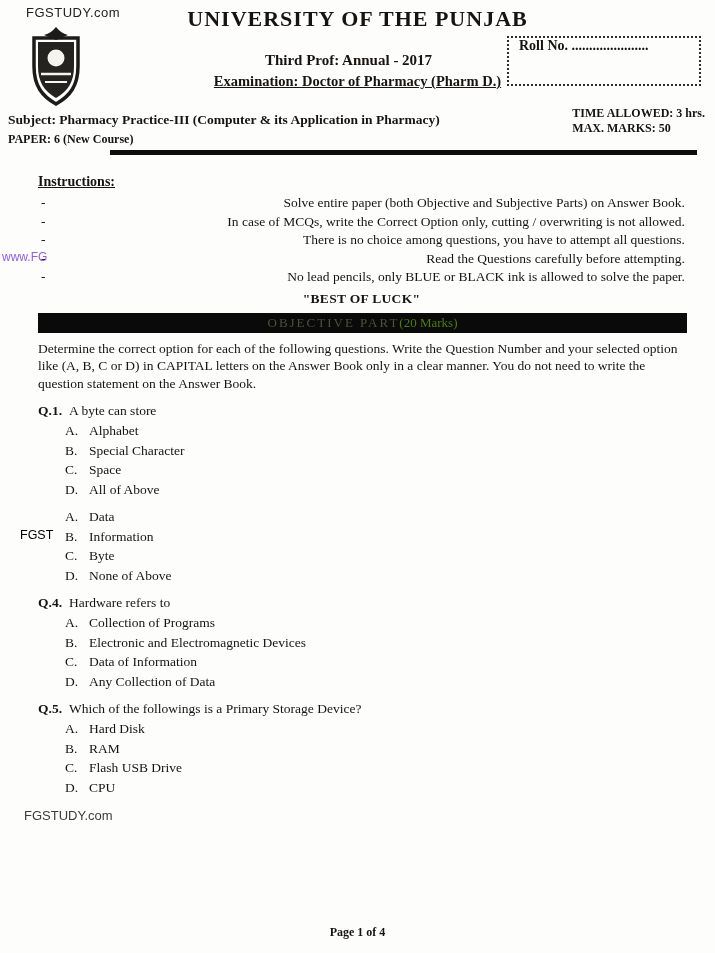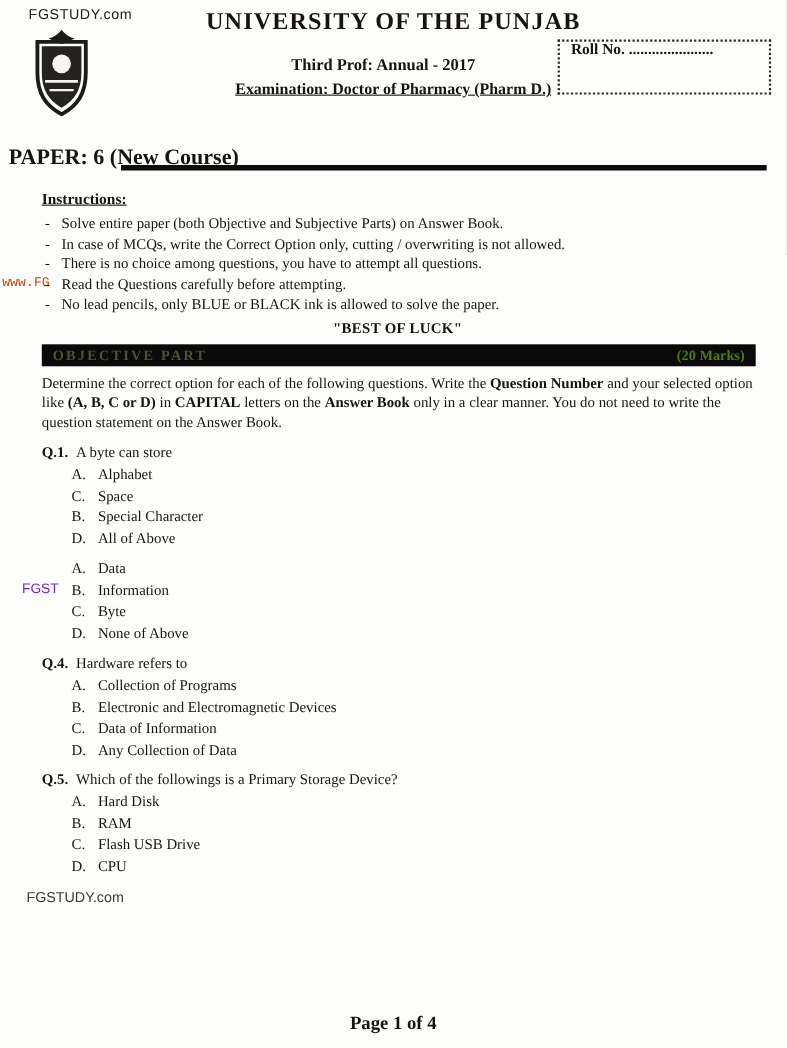--- a/index.html
+++ b/index.html
@@ -6,75 +6,75 @@
   html,body { background:#d8d8d8; }
   .page {
     position:relative; width:715px; height:953px; margin:0 auto;
     background:#fdfdfb; color:#17140f; overflow:hidden;
     font-family:"Liberation Serif", serif;
   }
 
   
   .wm { position:absolute; font-family:"Liberation Sans", sans-serif; white-space:nowrap; }
   .wm-top    { left:26px; top:5px;  font-size:13px; color:#212121; letter-spacing:.5px; }
-  .wm-mid    { left:2px;  top:250px; font-size:12px; color:#c2410c;font-family:Liberation Mono, monospace; }
-  .wm-q2     { left:20px; top:528px; font-size:12.5px; color:#6d28d9; }
+  .wm-mid    { left:2px;  top:250px; font-size:12px; color:#8b5cf6; }
+  .wm-q2     { left:20px; top:528px; font-size:12.5px; color:#000000; }
   .wm-bottom { left:24px; top:808px; font-size:13px; color:#3c3c3c; }
 
   
   .header { position:relative; height:158px; }
   .logo { position:absolute; left:26px; top:26px; width:60px; height:80px; }
   .uni-title {
     position:absolute; left:0; right:0; top:6px; text-align:center;
     font-size:22px; font-weight:bold; letter-spacing:1px;
   }
   .session { position:absolute; left:0; right:18px; top:52px; text-align:center; font-size:15px; font-weight:bold; }
   .examination { position:absolute; left:0; right:0; top:73px; text-align:center; font-size:14.5px; font-weight:bold; text-decoration:underline; }
   .rollbox {
     position:absolute; right:14px; top:36px; width:194px; height:50px;
     border:2px dotted #2a2a2a; display:flex; align-items:flex-start;
     padding-left:10px; font-size:14px; font-weight:bold; background:#fdfdfb;
   }
   .subject-row { position:absolute; left:8px; right:10px; top:106px; display:flex; justify-content:space-between; }
   .subject { font-size:13.5px; font-weight:bold; max-width:520px; padding-top:6px; }
   .time-marks { font-size:12px; font-weight:bold; line-height:15px; white-space:nowrap; }
-  .paper-line { position:absolute; left:8px; top:132px; font-size:20px; font-weight:bold; }
+  .paper-line { position:absolute; left:8px; top:132px; font-size:12px; font-weight:bold; }
   .thick-rule { position:absolute; left:110px; right:18px; top:150px; height:5px; background:#0d0d0d; }
 
   
   .instructions { margin:14px 30px 0 38px; font-size:13.5px; }
   .ins-title { font-size:14px; font-weight:bold; text-decoration:underline; line-height:19px; margin-bottom:3px; }
-  .ins-item { position:relative; padding-left:18px; line-height:18.5px; }
+  .ins-item { position:relative; padding-left:18px; line-height:18.5px;text-align:right; }
   .ins-item::before { content:"-"; position:absolute; left:3px; }
   .luck { text-align:center; font-weight:bold; line-height:19px; margin-top:2px; letter-spacing:.3px; }
 
   
   .objective-bar {
     margin:5px 28px 0 38px; height:20px; background:#0a0a0a;
-    display:flex; justify-content:space-between; align-items:center; padding:0 10px;
-    font-size:13px; font-weight:bold;
+    display:flex; justify-content:center; align-items:center; padding:0 10px;
+    font-size:13px; font-weight:normal;
   }
   .objective-bar .bar-left  { color:#4c5139; letter-spacing:2px; }
   .objective-bar .bar-right { color:#4d7c0f; }
 
   
   .intro { margin:7px 26px 0 38px; font-size:13.5px; line-height:17.5px; text-align:left; }
-  .intro b { font-weight:bold; }
+  .intro b { font-weight:normal; }
 
   
   .questions { margin:9px 26px 0 38px; }
   .question { margin-bottom:8px; }
   .q-line { font-size:13.5px; line-height:20px; }
   .q-num { font-weight:bold; margin-right:7px; }
   .opt { padding-left:27px; font-size:13.5px; line-height:19.5px; }
   .opt-label { display:inline-block; width:24px; }
 
   .page-footer {
     position:absolute; left:0; right:0; bottom:13px; text-align:center;
-    font-size:17px; font-weight:bold;
+    font-size:12px; font-weight:bold;
   }
 </style>
 </head>
 <body>
 
 <div class="page">
 
   <div class="wm wm-top">FGSTUDY.com</div>
   <div class="wm wm-mid">www.FG</div>
   <div class="wm wm-q2">FGST</div>
@@ -90,20 +90,27 @@
         <path d="M15 48 H45" stroke="#f5f4ef" stroke-width="2.5"></path>
         <path d="M19 56 H41" stroke="#f5f4ef" stroke-width="2"></path>
       </svg>
     </div>
     <div class="uni-title">UNIVERSITY OF THE PUNJAB</div>
     <div class="session">Third Prof:  Annual - 2017</div>
     <div class="examination">Examination: Doctor of Pharmacy (Pharm D.)</div>
     <div class="rollbox">
       <span>Roll No. ......................</span>
     </div>
+    <div class="subject-row">
+      <div class="subject">Subject: Pharmacy Practice-III (Computer &amp; its Application in Pharmacy)</div>
+      <div class="time-marks">
+        <div>TIME ALLOWED: 3 hrs.</div>
+        <div>MAX. MARKS: 50</div>
+      </div>
+    </div>
     <div class="paper-line">PAPER: 6 (New Course)</div>
     <div class="thick-rule"></div>
   </div>
 
   <div class="instructions">
     <div class="ins-title">Instructions:</div>
     <div class="ins-item">Solve entire paper (both Objective and Subjective Parts) on Answer Book.</div>
     <div class="ins-item">In case of MCQs, write the Correct Option only, cutting / overwriting is not allowed.</div>
     <div class="ins-item">There is no choice among questions, you have to attempt all questions.</div>
     <div class="ins-item">Read the Questions carefully before attempting.</div>
@@ -116,22 +123,22 @@
     <span class="bar-right">(20 Marks)</span>
   </div>
 
   <p class="intro"><span>Determine the correct option for each of the following questions. Write the </span><b>Question Number</b><span> and your selected option like </span><b>(A, B, C or D)</b><span> in </span><b>CAPITAL</b><span> letters on the </span><b>Answer Book</b><span> only in a clear manner. You do not need to write the question statement on the Answer Book.</span></p>
 
   <div class="questions">
 
     <div class="question">
       <div class="q-line"><span class="q-num">Q.1.</span><span>A byte can store</span></div>
       <div class="opt"><span class="opt-label">A.</span><span>Alphabet</span></div>
+      <div class="opt"><span class="opt-label">B.</span><span>Special Character</span></div>
       <div class="opt"><span class="opt-label">C.</span><span>Space</span></div>
-      <div class="opt"><span class="opt-label">B.</span><span>Special Character</span></div>
       <div class="opt"><span class="opt-label">D.</span><span>All of Above</span></div>
     </div>
 
 
     <div class="question">
       <div class="opt"><span class="opt-label">A.</span><span>Data</span></div>
       <div class="opt"><span class="opt-label">B.</span><span>Information</span></div>
       <div class="opt"><span class="opt-label">C.</span><span>Byte</span></div>
       <div class="opt"><span class="opt-label">D.</span><span>None of Above</span></div>
     </div>

